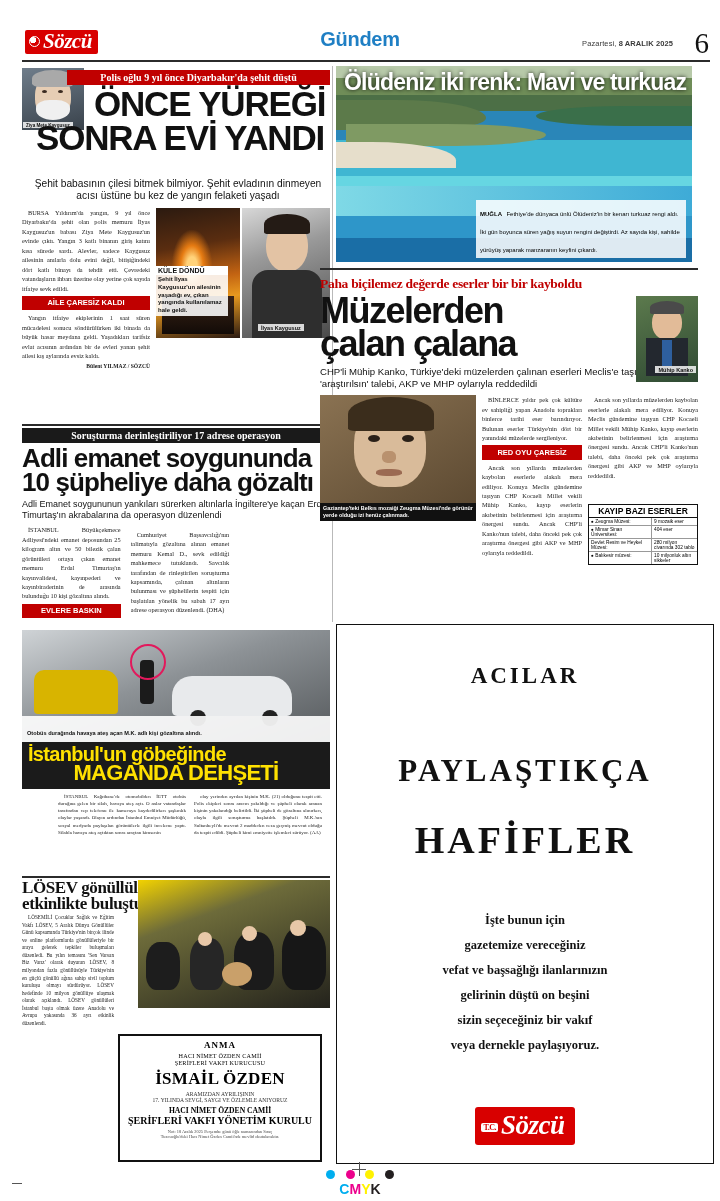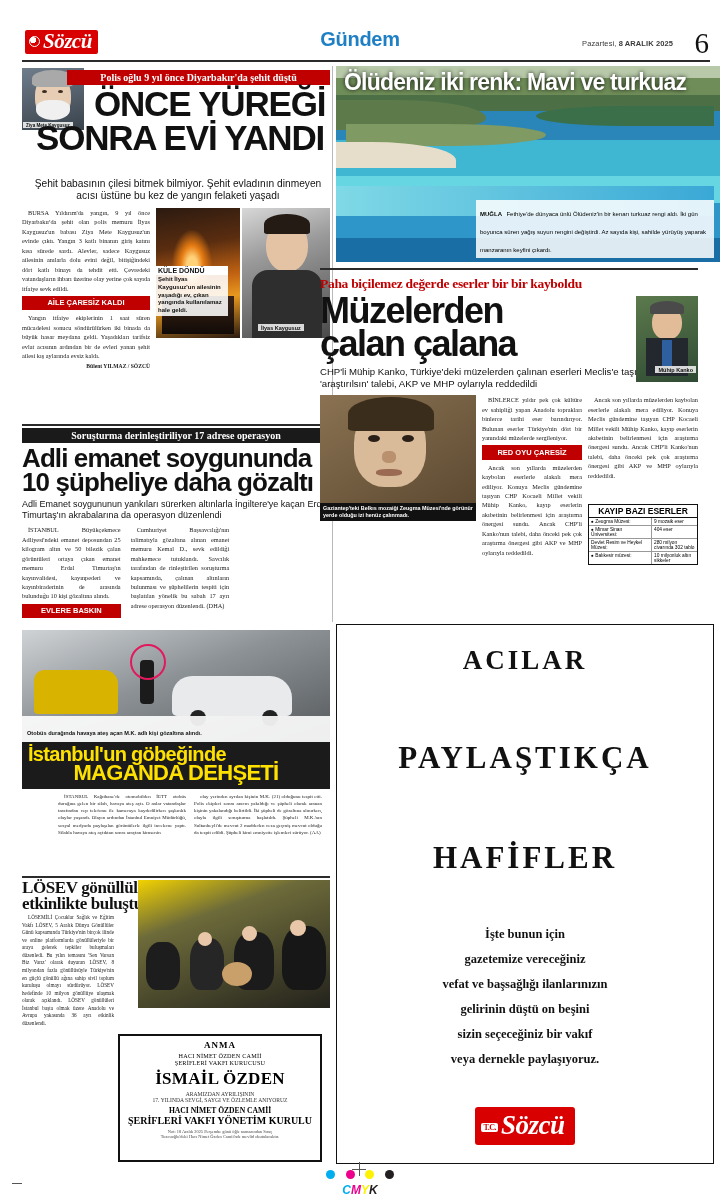--- a/index.html
+++ b/index.html
@@ -79,21 +79,21 @@
     position:absolute; background:rgba(255,255,255,.82); color:#111;
     font-size:5.5px; font-weight:bold; padding:0.5px 3px;
     font-family:"Liberation Sans", sans-serif;
   }
 
   
   .reg-dots { position:absolute; left:0; right:0; bottom:18px; text-align:center; }
   .reg-dots span { display:inline-block; width:9px;height:9px;border-radius:50%;margin:0 3px; }
   .cmyk-text {
     position:absolute; left:0; right:0; bottom:4px; text-align:center;
-    font-size:12px; font-weight:bold; font-family:"Liberation Sans", sans-serif;font-style:italic;
+    font-size:14px; font-weight:bold; font-family:"Liberation Sans", sans-serif;
   }
   .crop-mark { position:absolute; background:#555; }
 </style>
 </head>
 <body>
 
 <div class="page">
 
   <div class="masthead">
     <div class="logo-box">
@@ -155,34 +155,34 @@
   </div>
 
   <div class="hline" style="left:22px; top:424px; width:308px; height:2px;"></div>
 
   <div style="position:absolute; left:22px; top:428px; width:308px;">
     <div style="background:#1a1a1a; color:#fff; font-weight:bold; font-size:10px; text-align:center; padding:2px 0; font-family:'Liberation Serif', serif;">Soruşturma derinleştiriliyor 17 adrese operasyon</div>
     <div class="hl" style="font-size:26px; margin-top:4px; letter-spacing:-0.9px;">Adli emanet soygununda</div>
     <div class="hl" style="font-size:26px; letter-spacing:-0.9px;">10 şüpheliye daha gözaltı</div>
     <div class="deck" style="margin-top:4px; font-size:9px; line-height:1.2;">Adli Emanet soygununun yankıları sürerken altınlarla İngiltere'ye kaçan Erdal Timurtaş'ın akrabalarına da operasyon düzenlendi</div>
 
-    <div style="display:flex; gap:10px; margin-top:5px;">
+    <div style="display:flex; gap:10px; margin-top:5px;align-items:center;">
       <div class="body-col" style="width:100px;">
         <p>İSTANBUL Büyükçekmece Adliyesi'ndeki emanet deposundan 25 kilogram altın ve 50 bilezik çalan görüntüleri ortaya çıkan emanet memuru Erdal Timurtaş'ın kayınvalidesi, kayınpederi ve kayınbiraderinin de arasında bulunduğu 10 kişi gözaltına alındı.</p>
         <div class="subhead">EVLERE BASKIN</div>
       </div>
       <div class="body-col" style="width:100px;">
         <p>Cumhuriyet Başsavcılığı'nın talimatıyla gözaltına alınan emanet memuru Kemal D., sevk edildiği mahkemece tutuklandı. Savcılık tarafından de rinleştirilen soruşturma kapsamında, çalınan altınların bulunması ve şüphelilerin tespiti için başlatılan yönelik bu sabah 17 ayrı adrese operasyon düzenlendi. (DHA)</p>
       </div>
       <div style="width:92px;"></div>
     </div>
   </div>
 
   <div style="position:absolute; left:336px; top:66px; width:378px;">
-    <div class="photo" style="position:relative; width:384px; height:196px;">
+    <div class="photo" style="position:relative; width:356px; height:196px;">
       <div style="position:absolute; inset:0; background:linear-gradient(to bottom,#b7c9a9 0 6%,#6f8d58 6% 15%,#4c6f46 15% 23%,#2a86b8 23% 38%,#3fb6d2 38% 56%,#66d6e2 56% 70%,#2e96c9 70% 88%,#1a6ea6 88% 100%);"></div>
       <div style="position:absolute; left:0; top:34px; width:150px; height:30px; background:#5c7a4a; border-radius:0 60% 40% 0;"></div>
       <div style="position:absolute; left:10px; top:58px; width:200px; height:22px; background:#7f9a63; border-radius:0 50% 50% 0;"></div>
       <div style="position:absolute; left:0; top:76px; width:120px; height:26px; background:#e6decb; border-radius:0 70% 0 0;"></div>
       <div style="position:absolute; left:200px; top:40px; width:178px; height:20px; background:#3a6f4a; border-radius:50% 0 0 50%;"></div>
       <div style="position:absolute; left:0; top:120px; width:378px; height:30px; background:linear-gradient(90deg,#7fd9e6,#3aa8d6);"></div>
 
       <div class="hl" style="position:absolute; left:8px; top:6px; font-size:23px; color:#fff; text-shadow:0 0 4px rgba(0,0,0,.85); letter-spacing:-0.8px;">Ölüdeniz iki renk: Mavi ve turkuaz</div>
 
       <div style="position:absolute; left:140px; bottom:4px; right:6px; background:rgba(255,255,255,.86); padding:2px 4px;">
@@ -320,23 +320,23 @@
     <div style="font-family:'Liberation Serif', serif; font-size:5.6px; color:#333;">ARAMIZDAN AYRILIŞININ</div>
     <div style="font-family:'Liberation Serif', serif; font-size:5.6px; color:#333; margin-bottom:3px;">17. YILINDA SEVGİ, SAYGI VE ÖZLEMLE ANIYORUZ</div>
     <div style="font-family:'Liberation Serif', serif; font-weight:bold; font-size:7.6px;">HACI NİMET ÖZDEN CAMİİ</div>
     <div style="font-family:'Liberation Serif', serif; font-weight:bold; font-size:10px; margin-bottom:3px;">ŞERİFLERİ VAKFI YÖNETİM KURULU</div>
     <div style="font-family:'Liberation Serif', serif; font-size:4.4px; color:#444;">Not: 18 Aralık 2025 Perşembe günü öğle namazından Sıraç</div>
     <div style="font-family:'Liberation Serif', serif; font-size:4.4px; color:#444;">Tuzcuoğlu'deki Hacı Nimet Özden Camii'nde mevlid okutulacaktır.</div>
   </div>
 
   <div style="position:absolute; left:336px; top:624px; width:378px; height:540px; border:1.5px solid #111; background:#fff;">
     <div style="text-align:center; font-family:'Liberation Serif', serif; font-weight:bold; color:#111;">
-      <div style="font-size:27px; letter-spacing:3px; margin-top:20px;">ACILAR</div>
+      <div style="font-size:23px; letter-spacing:3px; margin-top:38px;">ACILAR</div>
       <div style="font-size:31px; letter-spacing:3px; margin-top:64px;">PAYLAŞTIKÇA</div>
-      <div style="font-size:31px; letter-spacing:3px; margin-top:64px;">HAFİFLER</div>
+      <div style="font-size:38px; letter-spacing:3px; margin-top:29px;">HAFİFLER</div>
     </div>
 
     <div style="text-align:center; font-family:'Liberation Serif', serif; font-weight:bold; font-size:12.5px; line-height:2.0; color:#111; margin-top:46px;">
       <div>İşte bunun için</div>
       <div>gazetemize vereceğiniz</div>
       <div>vefat ve başsağlığı ilanlarınızın</div>
       <div>gelirinin düştü on beşini</div>
       <div>sizin seçeceğiniz bir vakıf</div>
       <div>veya dernekle paylaşıyoruz.</div>
     </div>

